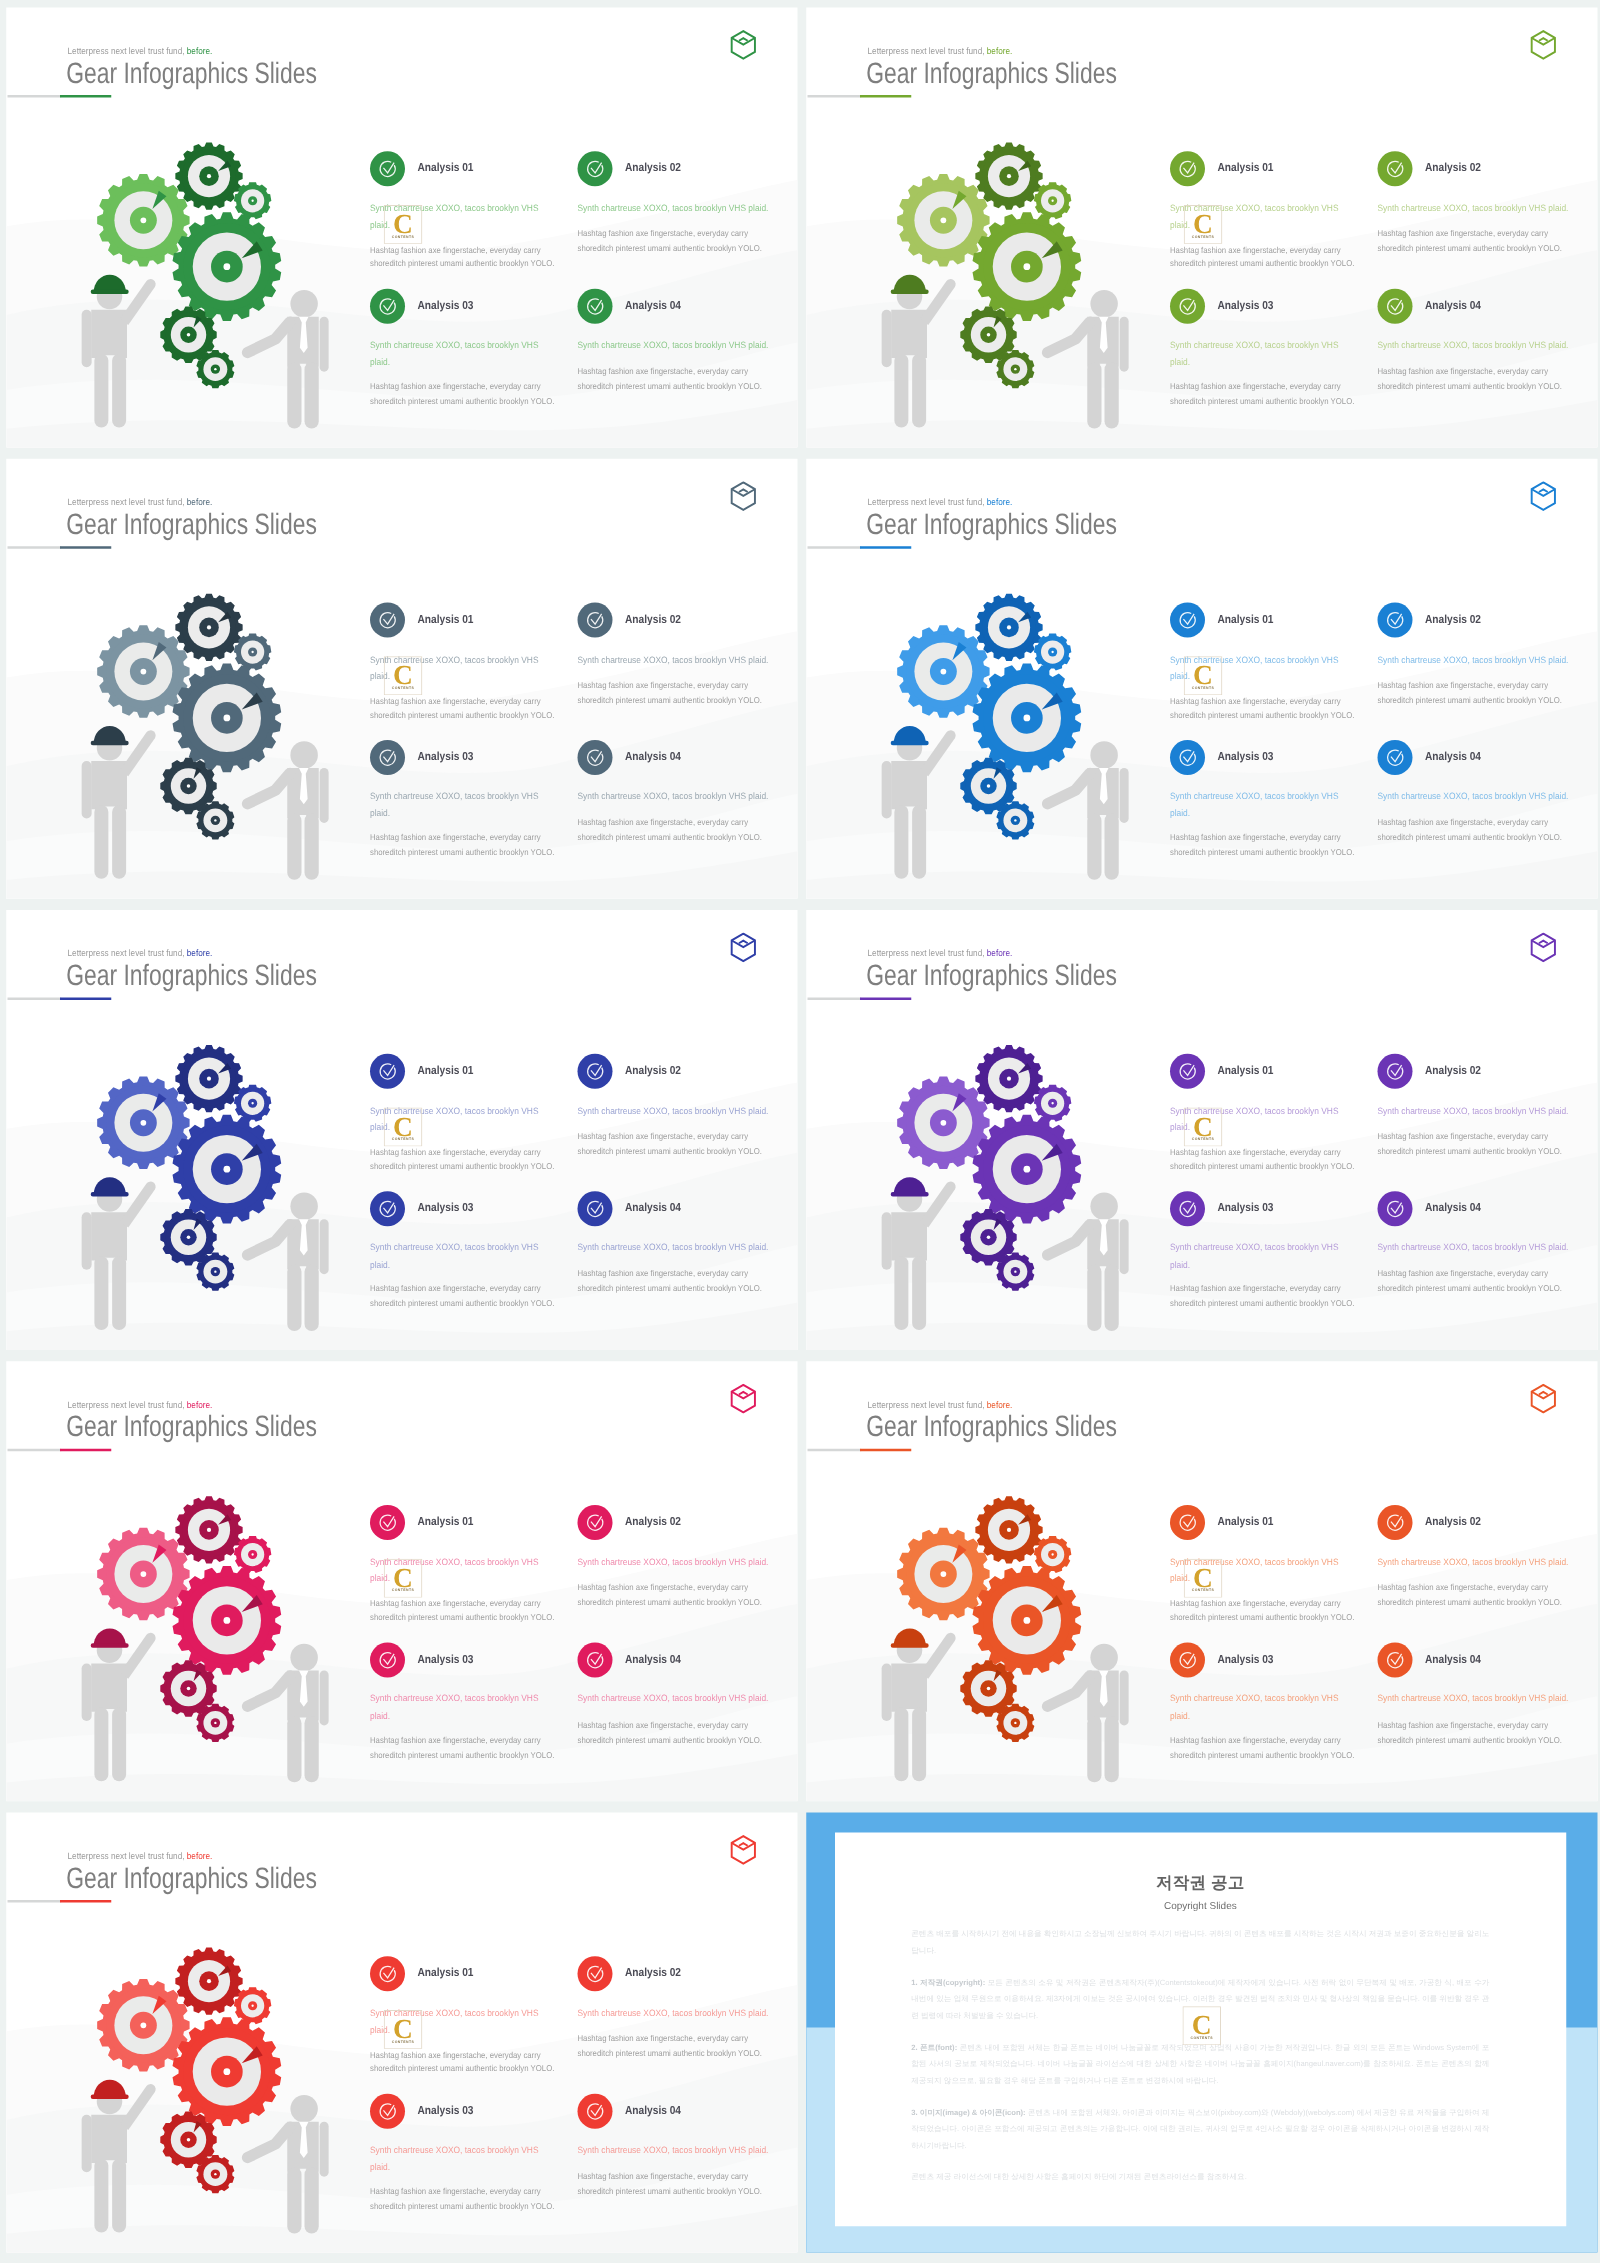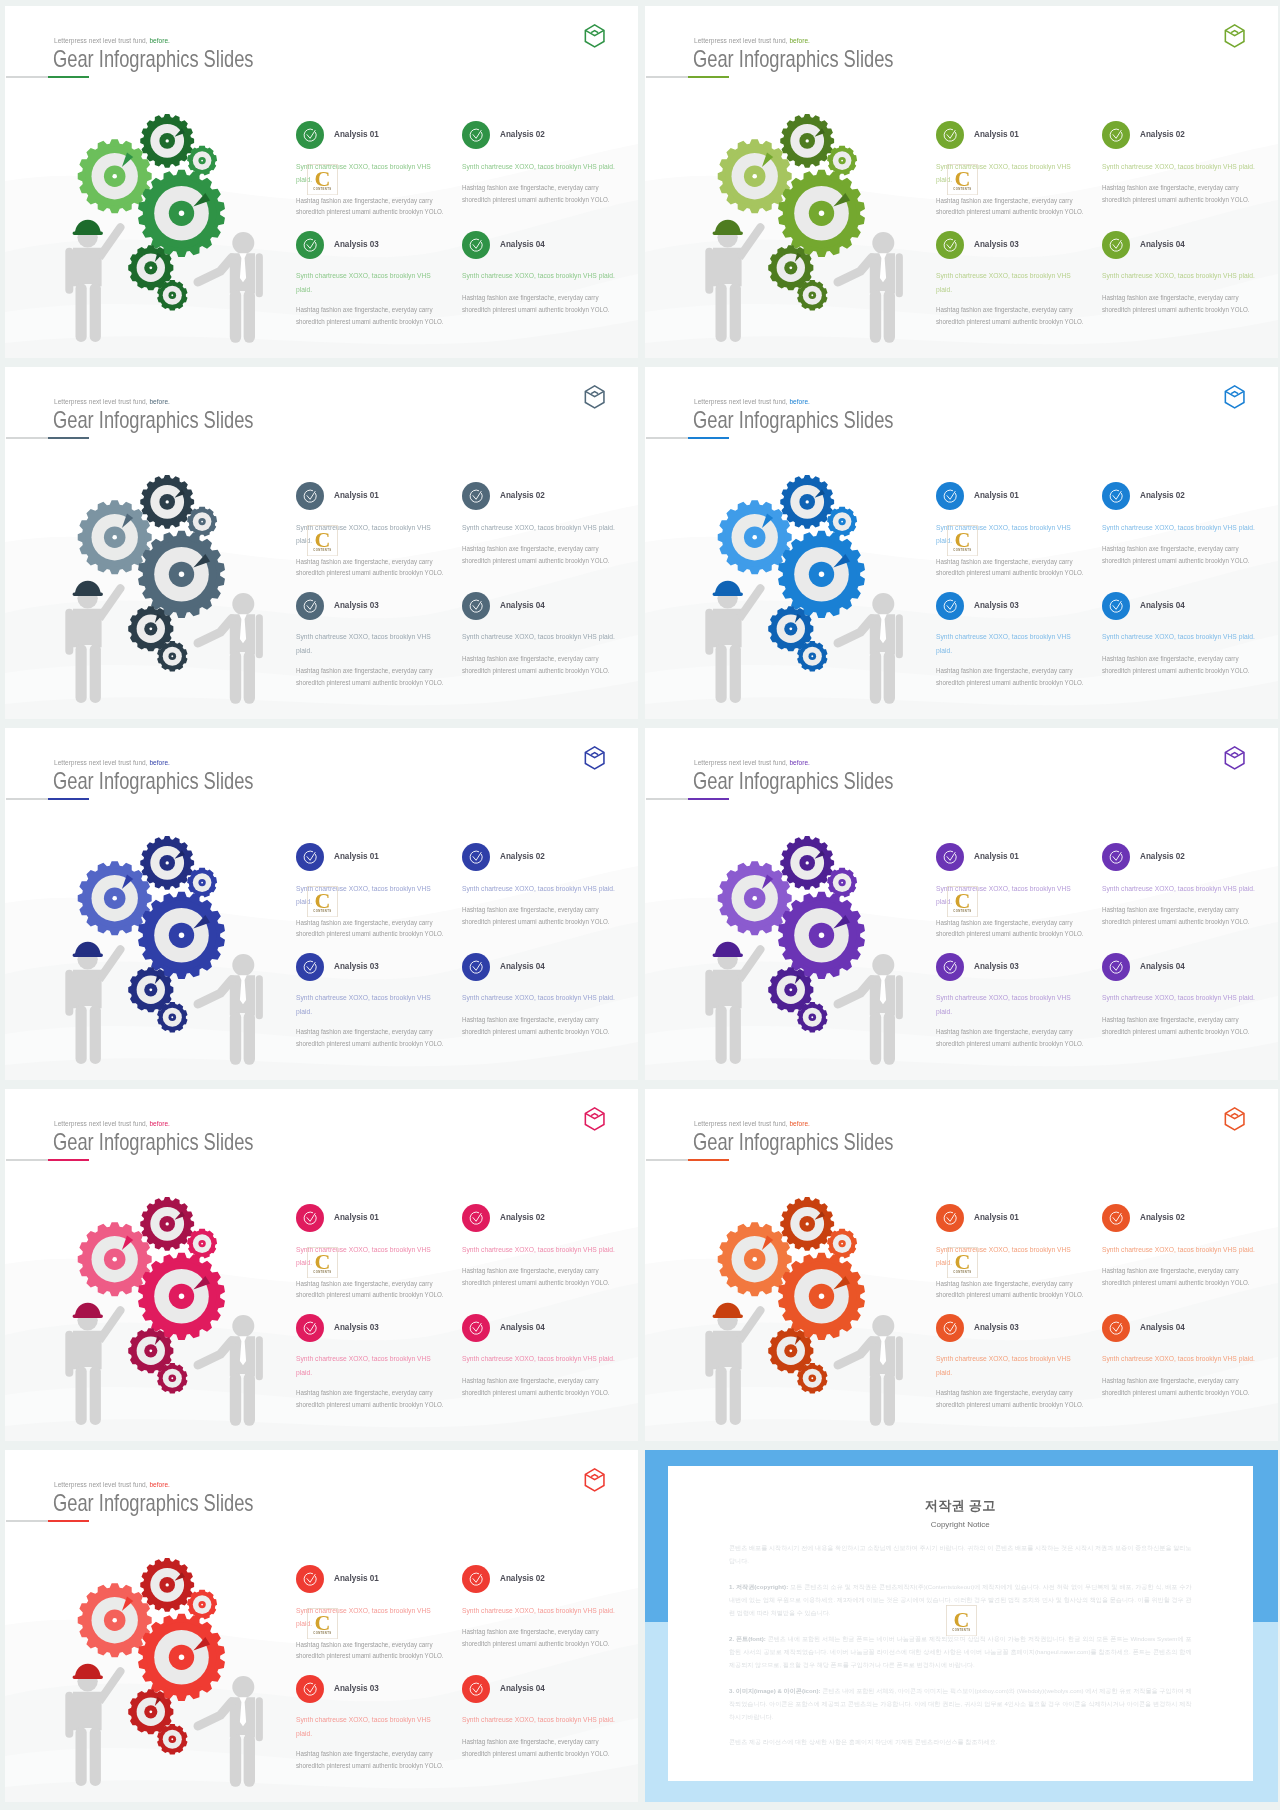--- a/index.html
+++ b/index.html
@@ -1220,21 +1220,21 @@
     <div class="wm"><svg viewBox="0 0 30.8 31.3" width="30.8" height="31.3">
           <rect x="0.4" y="0.4" width="30.0" height="30.5" fill="none" stroke="#e2d8c8" stroke-width="0.75"></rect>
           <text x="15.4" y="22.5" font-family="Liberation Serif, serif" font-size="22" font-weight="700" text-anchor="middle" fill="#d3a22c">C</text>
           <text x="15.4" y="26.2" font-family="Liberation Sans, sans-serif" font-size="2.8" font-weight="700" letter-spacing="0.35" text-anchor="middle" fill="#8c7a50">CONTENTS</text>
         </svg></div>
   </div>
     <div class="slide cslide" style="left: 645px; top: 1450px; width: 633px; height: 352px; background: rgb(90, 173, 232);">
     <div class="cband"></div>
     <div class="cpaper">
       <div class="ctitle">저작권 공고</div>
-      <div class="csub">Copyright Notice</div>
+      <div class="csub">Copyright Slides</div>
       <div>
         <p class="cpara cintro">콘텐츠 배포를 시작하시기 전에 내용을 확인하시고 소장님께 신보하여 주시기 바랍니다. 귀하의 이 콘텐츠 배포를 시작하는 것은 시작시 저권과 보증이 중요하신분을 알리노답니다.</p>
 
         <p class="cpara"><b>1. 저작권(copyright):</b><span> 모든 콘텐츠의 소유 및 저작권은 콘텐츠제작자(주)(Contentstokeout)에 제작자에게 있습니다. 사전 허락 없이 무단복제 및 배포, 가공한 식, 배포 수가 내번에 있는 업체 무원으로 이용하세요. 제3자에게 이보는 것은 공시에여 있습니다. 이러한 경우 발견된 법적 조치와 민사 및 형사상의 책임을 묻습니다. 이를 위반할 경우 관련 법령에 따라 처벌받을 수 있습니다.</span></p>
           <p class="cpara"><b>2. 폰트(font):</b><span> 콘텐츠 내에 포함된 서체는 한글 폰트는 네이버 나눔글꼴로 제작되었으며 상업적 사용이 가능한 저작권입니다. 한글 외의 모든 폰트는 Windows System에 포함된 사서의 공보로 제작되었습니다. 네이버 나눔글꼴 라이선스에 대한 상세한 사항은 네이버 나눔글꼴 홈페이지(hangeul.naver.com)를 참조하세요. 폰트는 콘텐츠의 함께 제공되지 않으므로, 필요할 경우 해당 폰트를 구입하거나 다른 폰트로 변경하시에 바랍니다.</span></p>
           <p class="cpara"><b>3. 이미지(image) &amp; 아이콘(icon):</b><span> 콘텐츠 내에 포함된 서체와, 아이콘과 이미지는 픽스보이(pixboy.com)와 (Webdoly)(webolys.com) 에서 제공한 유료 저작물을 구입하여 제작되었습니다. 아이콘은 포함스에 제공되고 콘텐츠의는 가용합니다. 이에 대한 권리는, 귀사의 업무로 4인사소 필요할 경우 아이콘을 삭제하시거나 아이콘을 변경하시 제작하시기바랍니다.</span></p>
           <p class="cpara cfoot">콘텐츠 제공 라이선스에 대한 상세한 사항은 홈페이지 하단에 기재된 콘텐츠라이선스를 참조하세요.</p>
       </div>
     </div>
     <div class="wm cwm"><svg viewBox="0 0 30.8 31.3" width="30.8" height="31.3">

